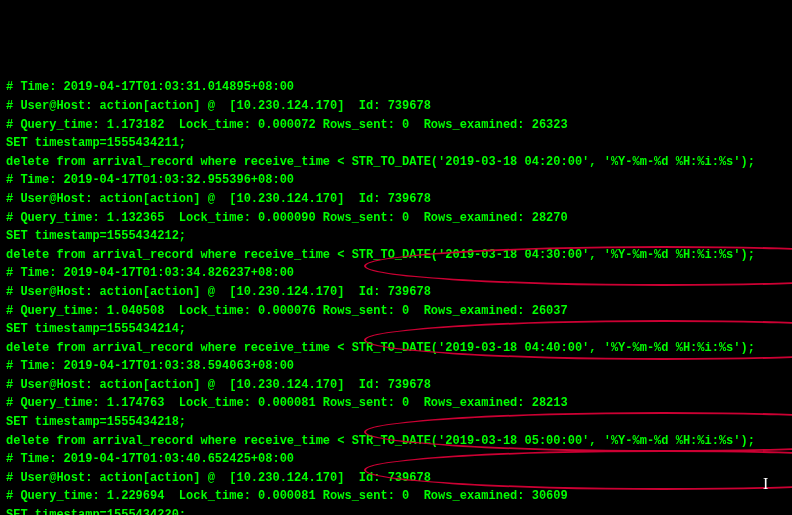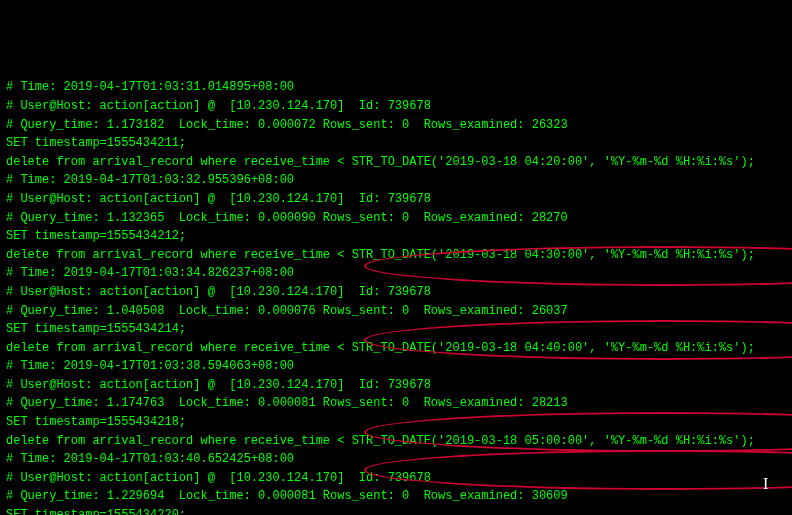--- a/index.html
+++ b/index.html
@@ -9,21 +9,21 @@
       font-family: 'Courier New', Consolas, monospace;
       font-size: 12px;
       line-height: 1.55;
       padding: 4px 6px;
       width: 792px;
       height: 515px;
       overflow: hidden;
       position: relative;
       white-space: pre;
     }
-    .log-line { display: block; }
+    .log-line { display: block; font-weight: bold; }
     .ellipse {
       position: absolute;
       border: 2px solid #cc0033;
       border-radius: 50%;
       pointer-events: none;
     }
     .cursor {
       position: absolute;
       color: #ffffff;
       font-size: 16px;

